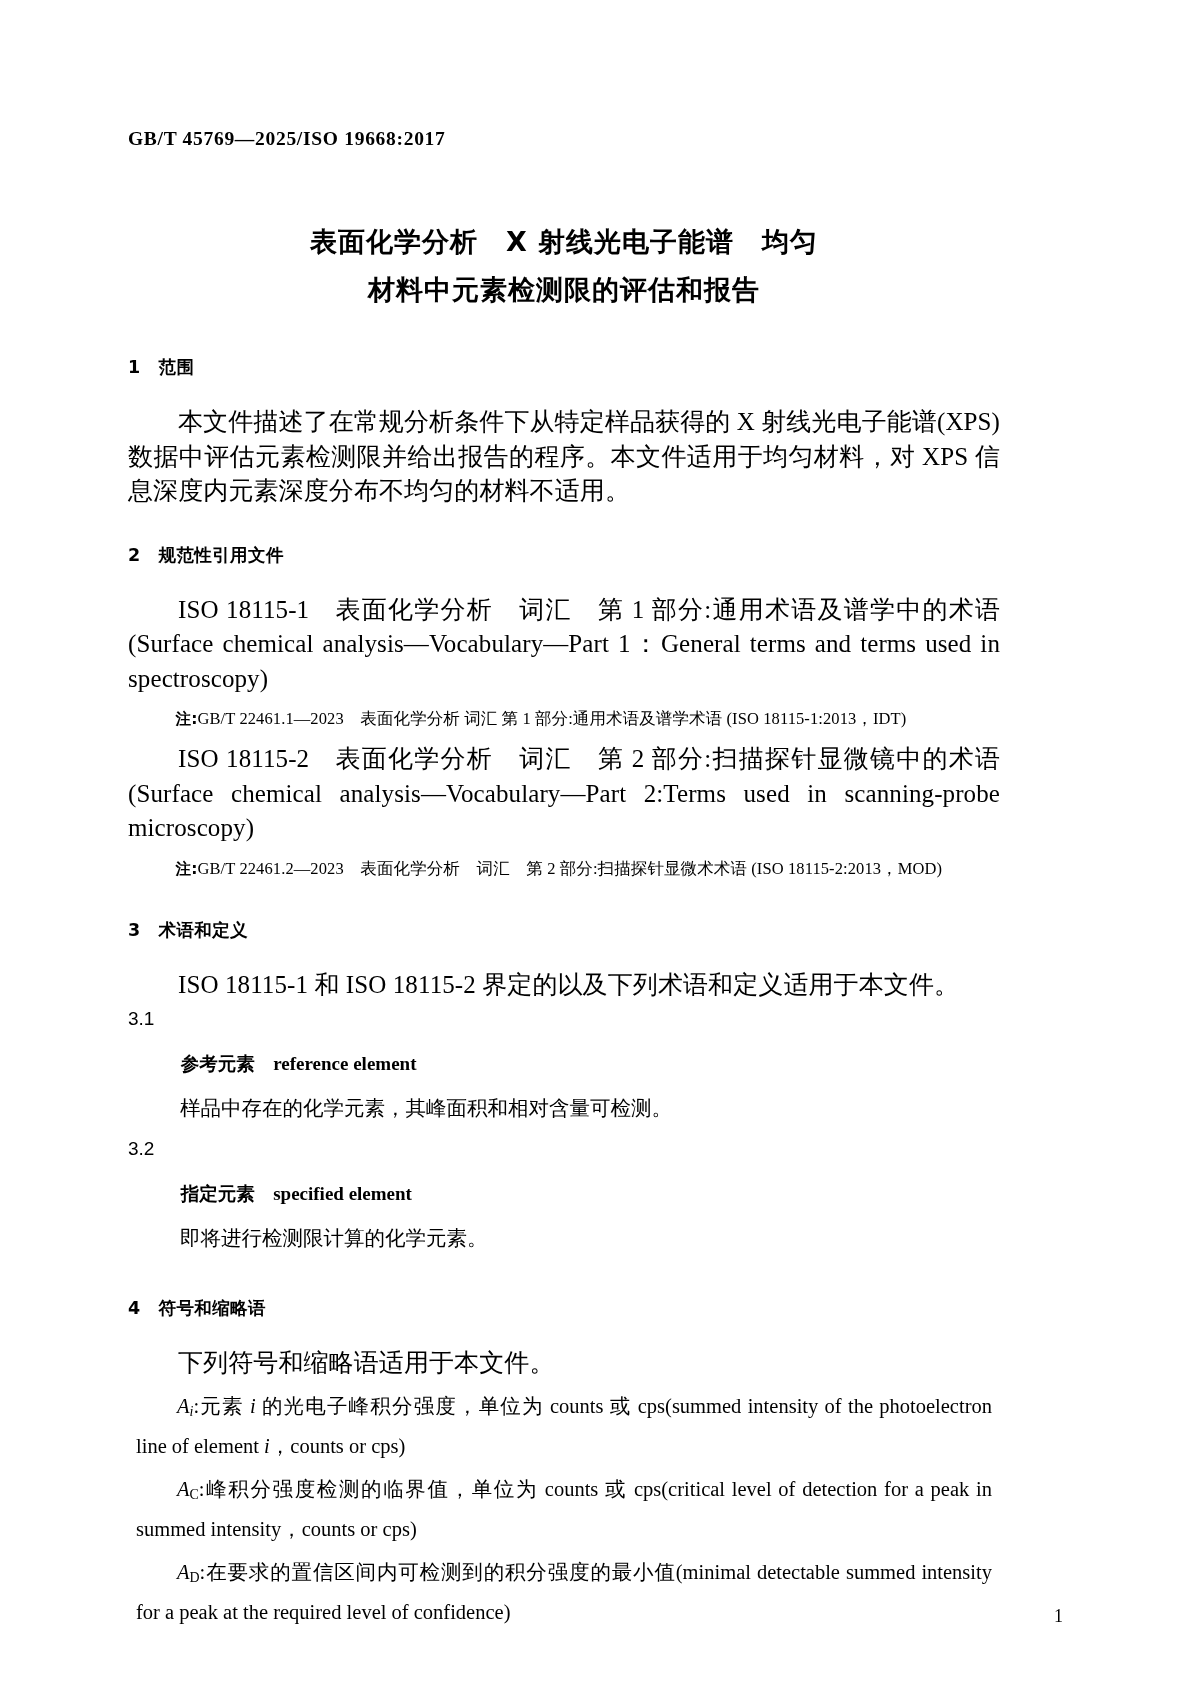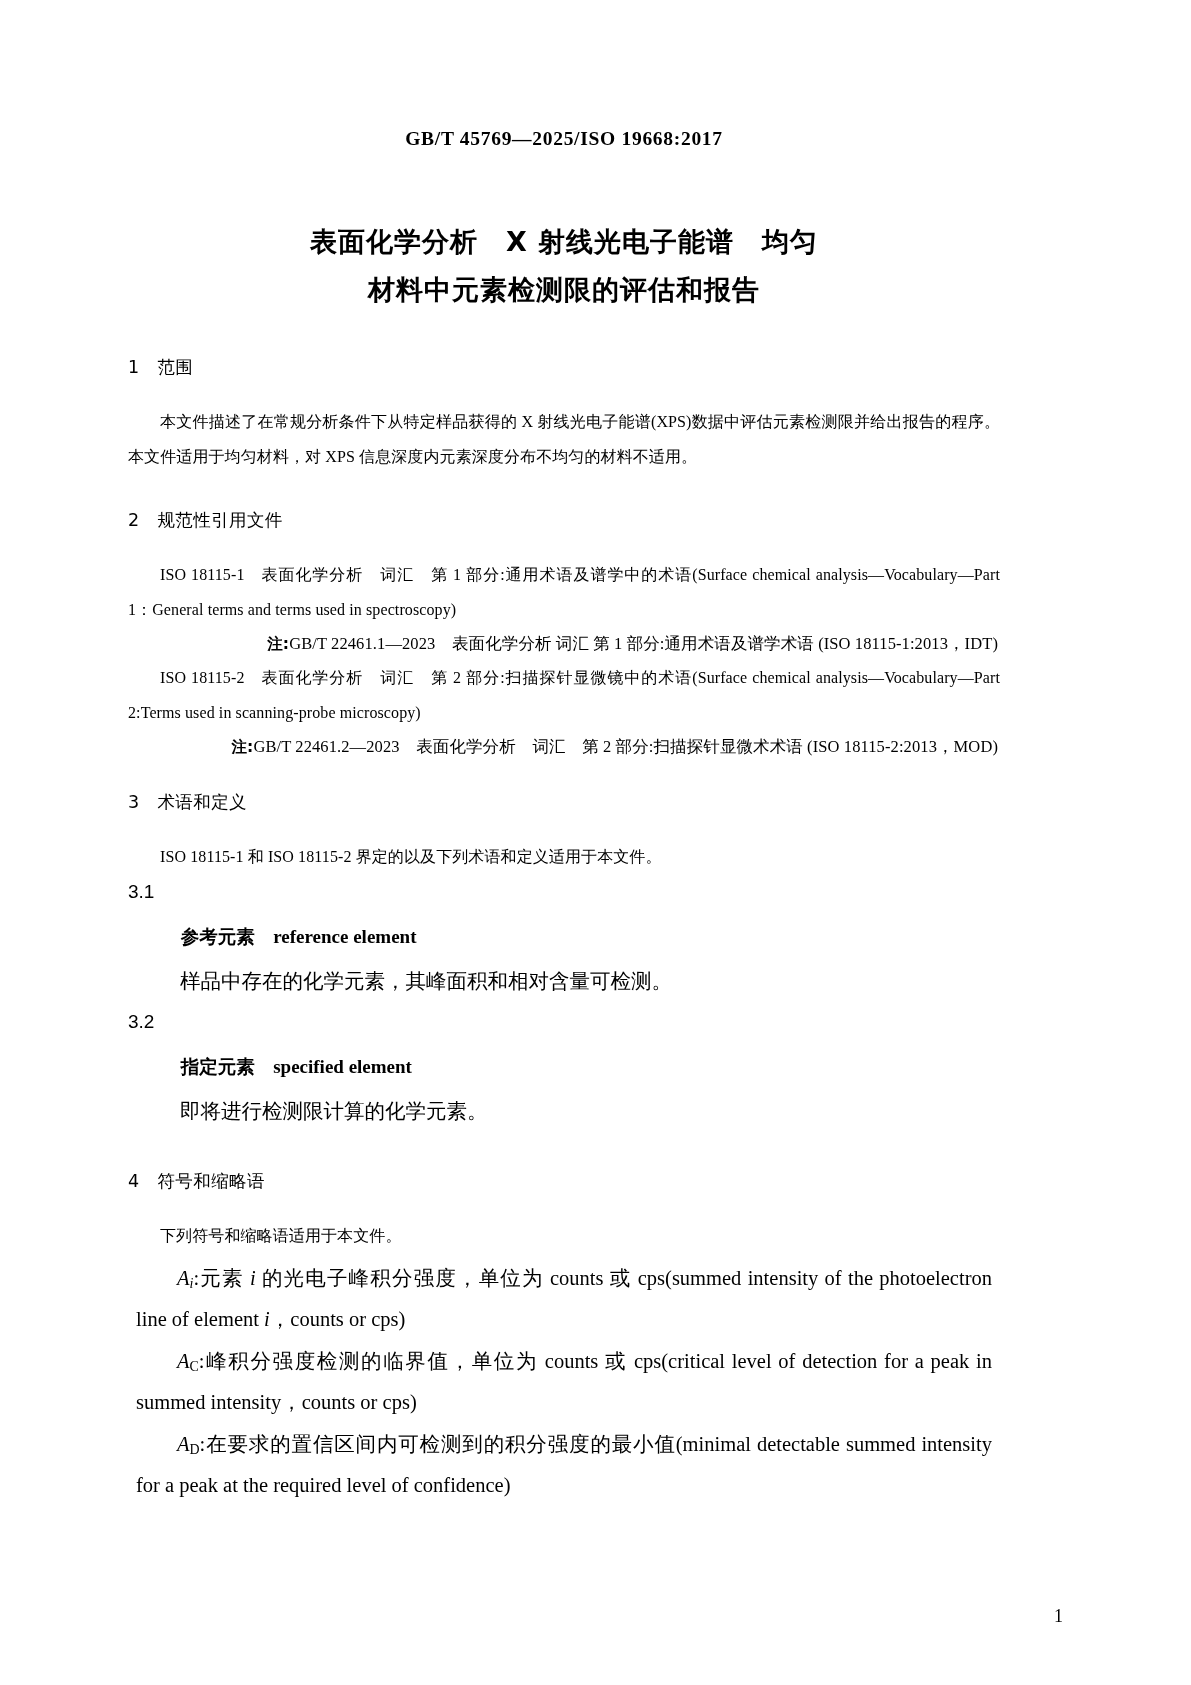--- a/index.html
+++ b/index.html
@@ -26,21 +26,21 @@
     top: 0;
     width: 872px;
   }
 
   
   .runhead {
     position: absolute;
     left: 128px;
     top: 128px;
     width: 872px;
-    text-align: center;
+    text-align: left;
     font-family: "Liberation Serif", "DejaVu Serif", serif;
     font-size: 19.5px;
     letter-spacing: 0.7px;
     white-space: nowrap;
   }
   .runhead .gbt { font-weight: bold; }
 
   
   .doc-title {
     position: absolute;
@@ -52,48 +52,47 @@
     font-weight: bold;
     font-size: 27px;
     line-height: 48px;
     letter-spacing: 1px;
   }
   .doc-title .ln { display: block; white-space: pre; }
 
   
   .sec-head {
     font-family: "DejaVu Sans", "Liberation Sans", sans-serif;
-    font-weight: normal;
+    font-weight: bold;
     font-size: 17.5px;
     letter-spacing: 0.4px;
     white-space: pre;
     margin: 0;
   }
 
   
   .para {
     font-family: "Liberation Serif", "DejaVu Serif", serif;
-    font-size: 16px;
+    font-size: 25px;
     line-height: 34.5px;
     text-align: justify;
     text-justify: inter-ideograph;
     margin: 0;
     letter-spacing: 0.1px;
   }
   .para.indent { text-indent: 2em; }
 
   
   .note {
     font-family: "Liberation Serif", "DejaVu Serif", serif;
     font-size: 16.5px;
     line-height: 30px;
-    margin: 2px;
+    margin: 8px;
     text-indent: 2.4em;
     letter-spacing: 0.1px;
-    text-align: right;
   }
   .note b { font-family: "DejaVu Sans", "Liberation Sans", sans-serif; font-weight: bold; font-size: 15.5px;}
 
   
   .term-num {
     font-family: "Liberation Sans", "DejaVu Sans", sans-serif;
     font-size: 19px;
     line-height: 33px;
     margin: 0;
   }

